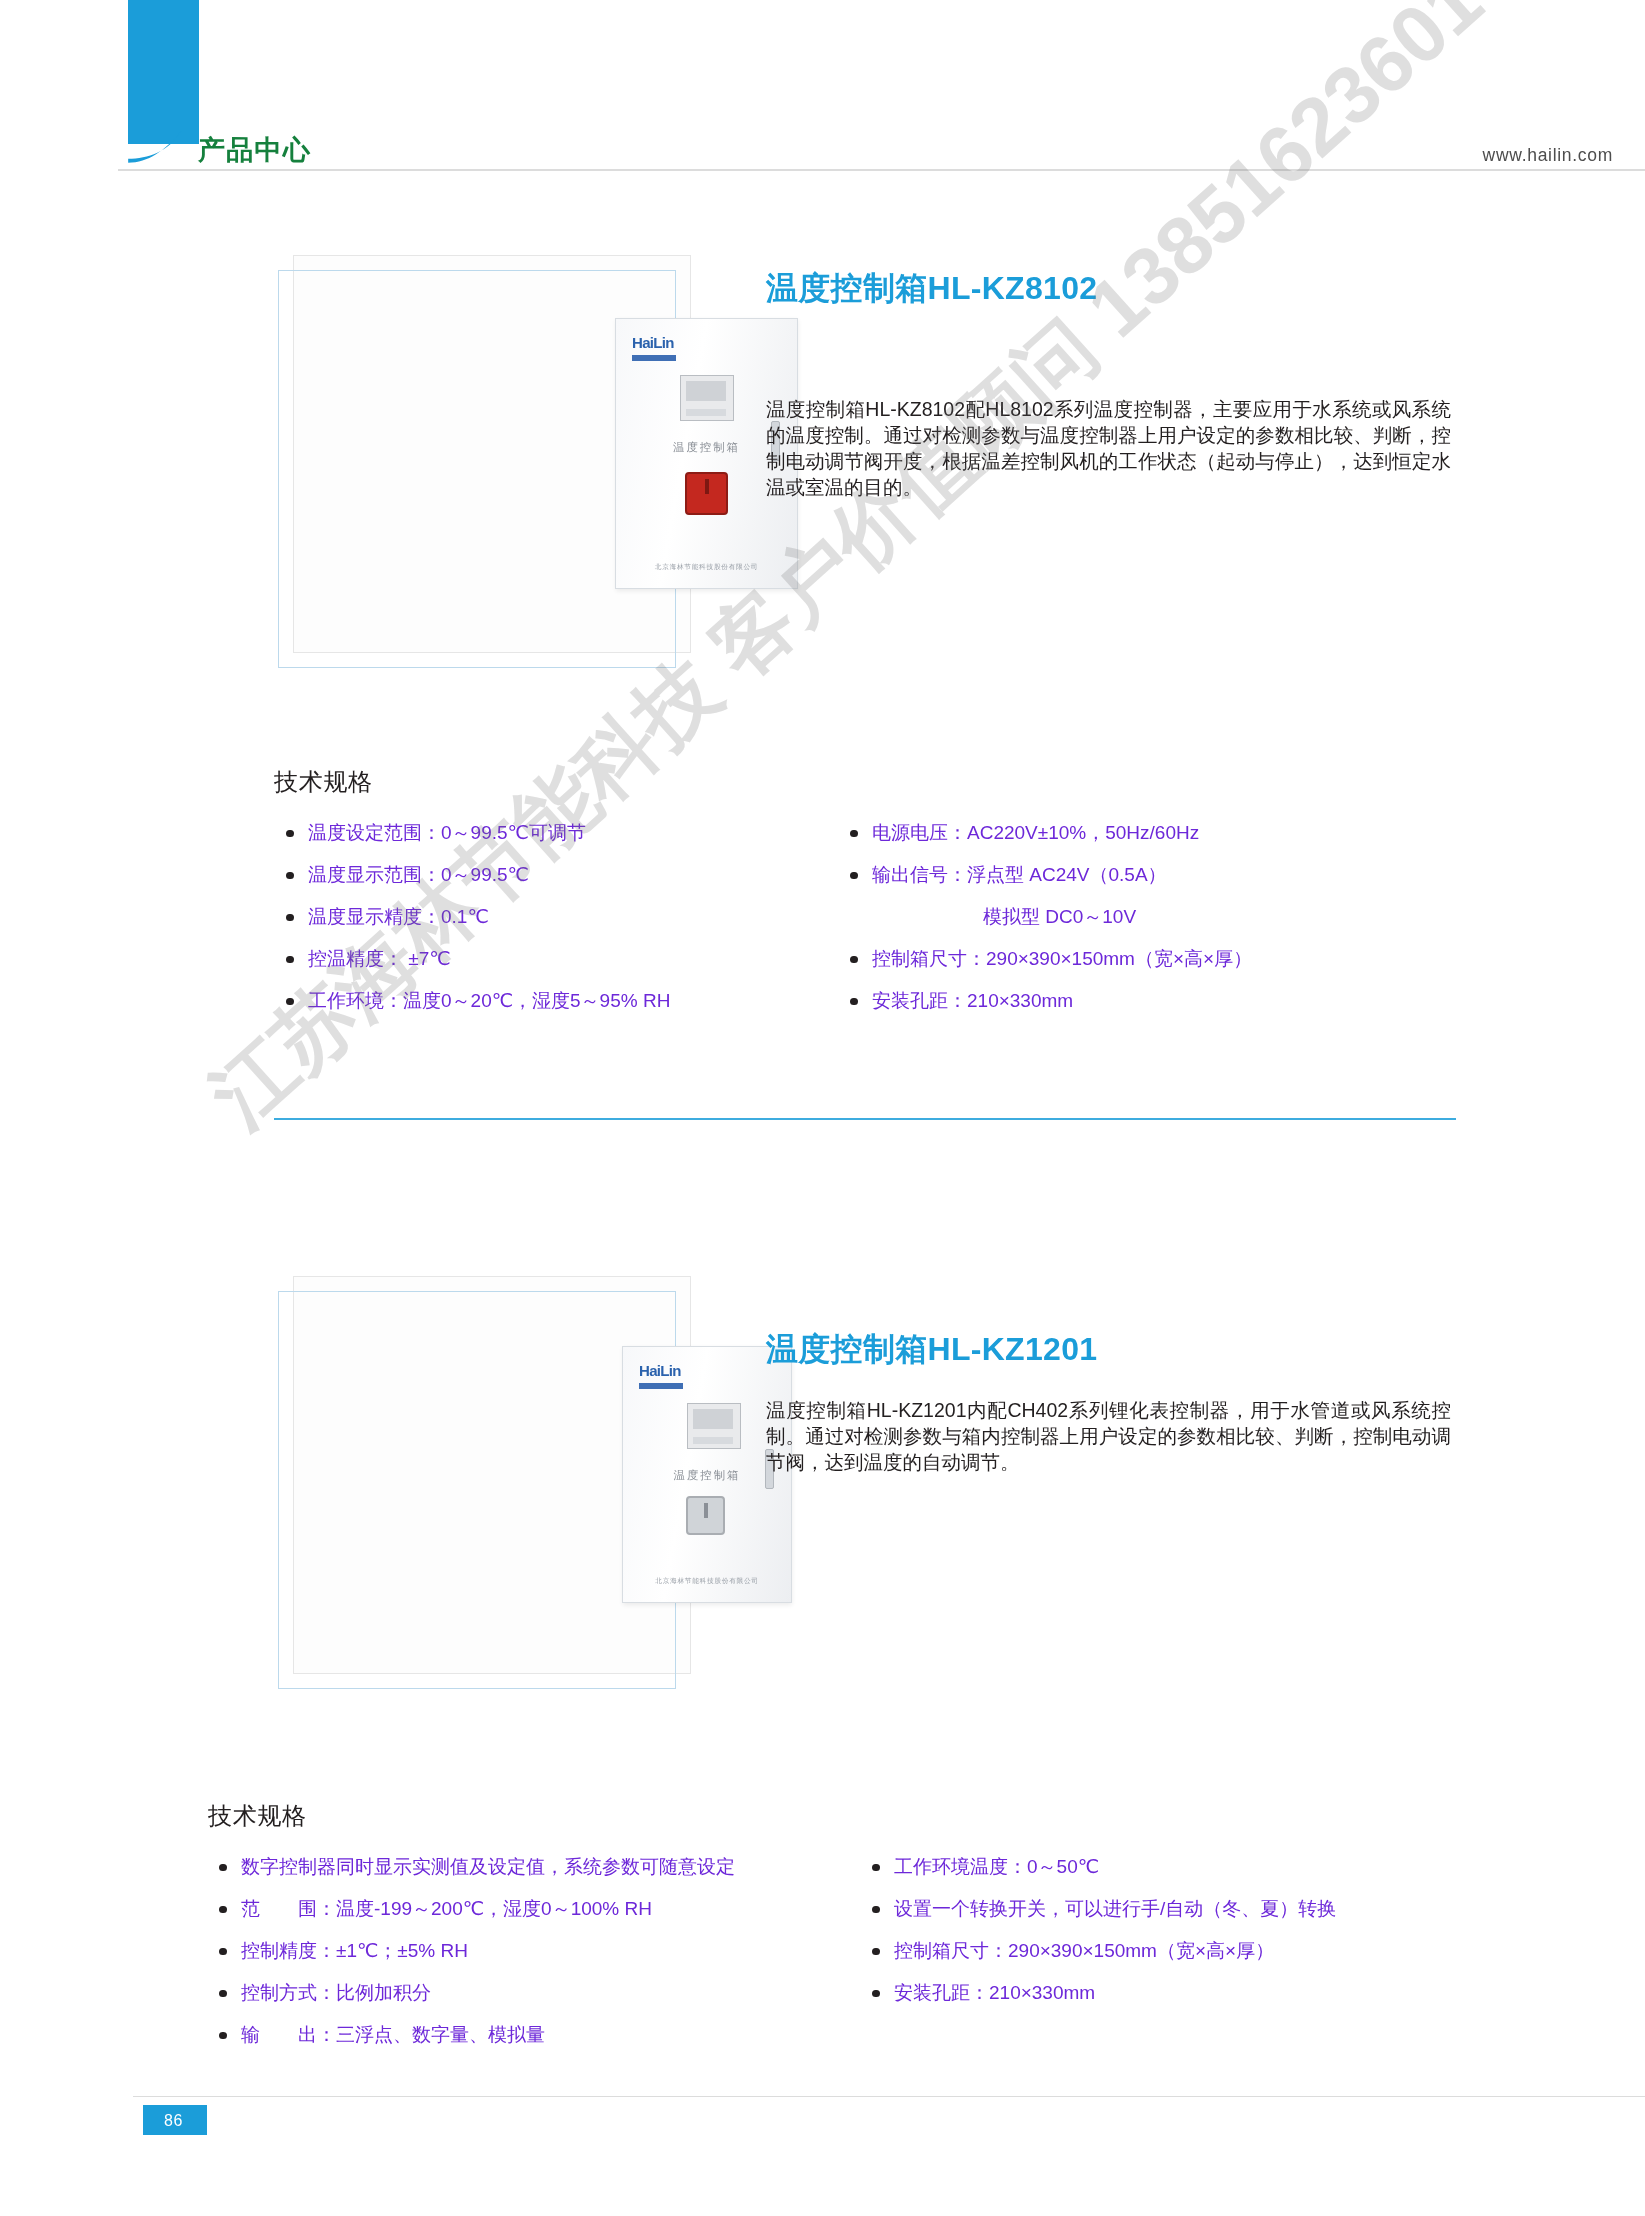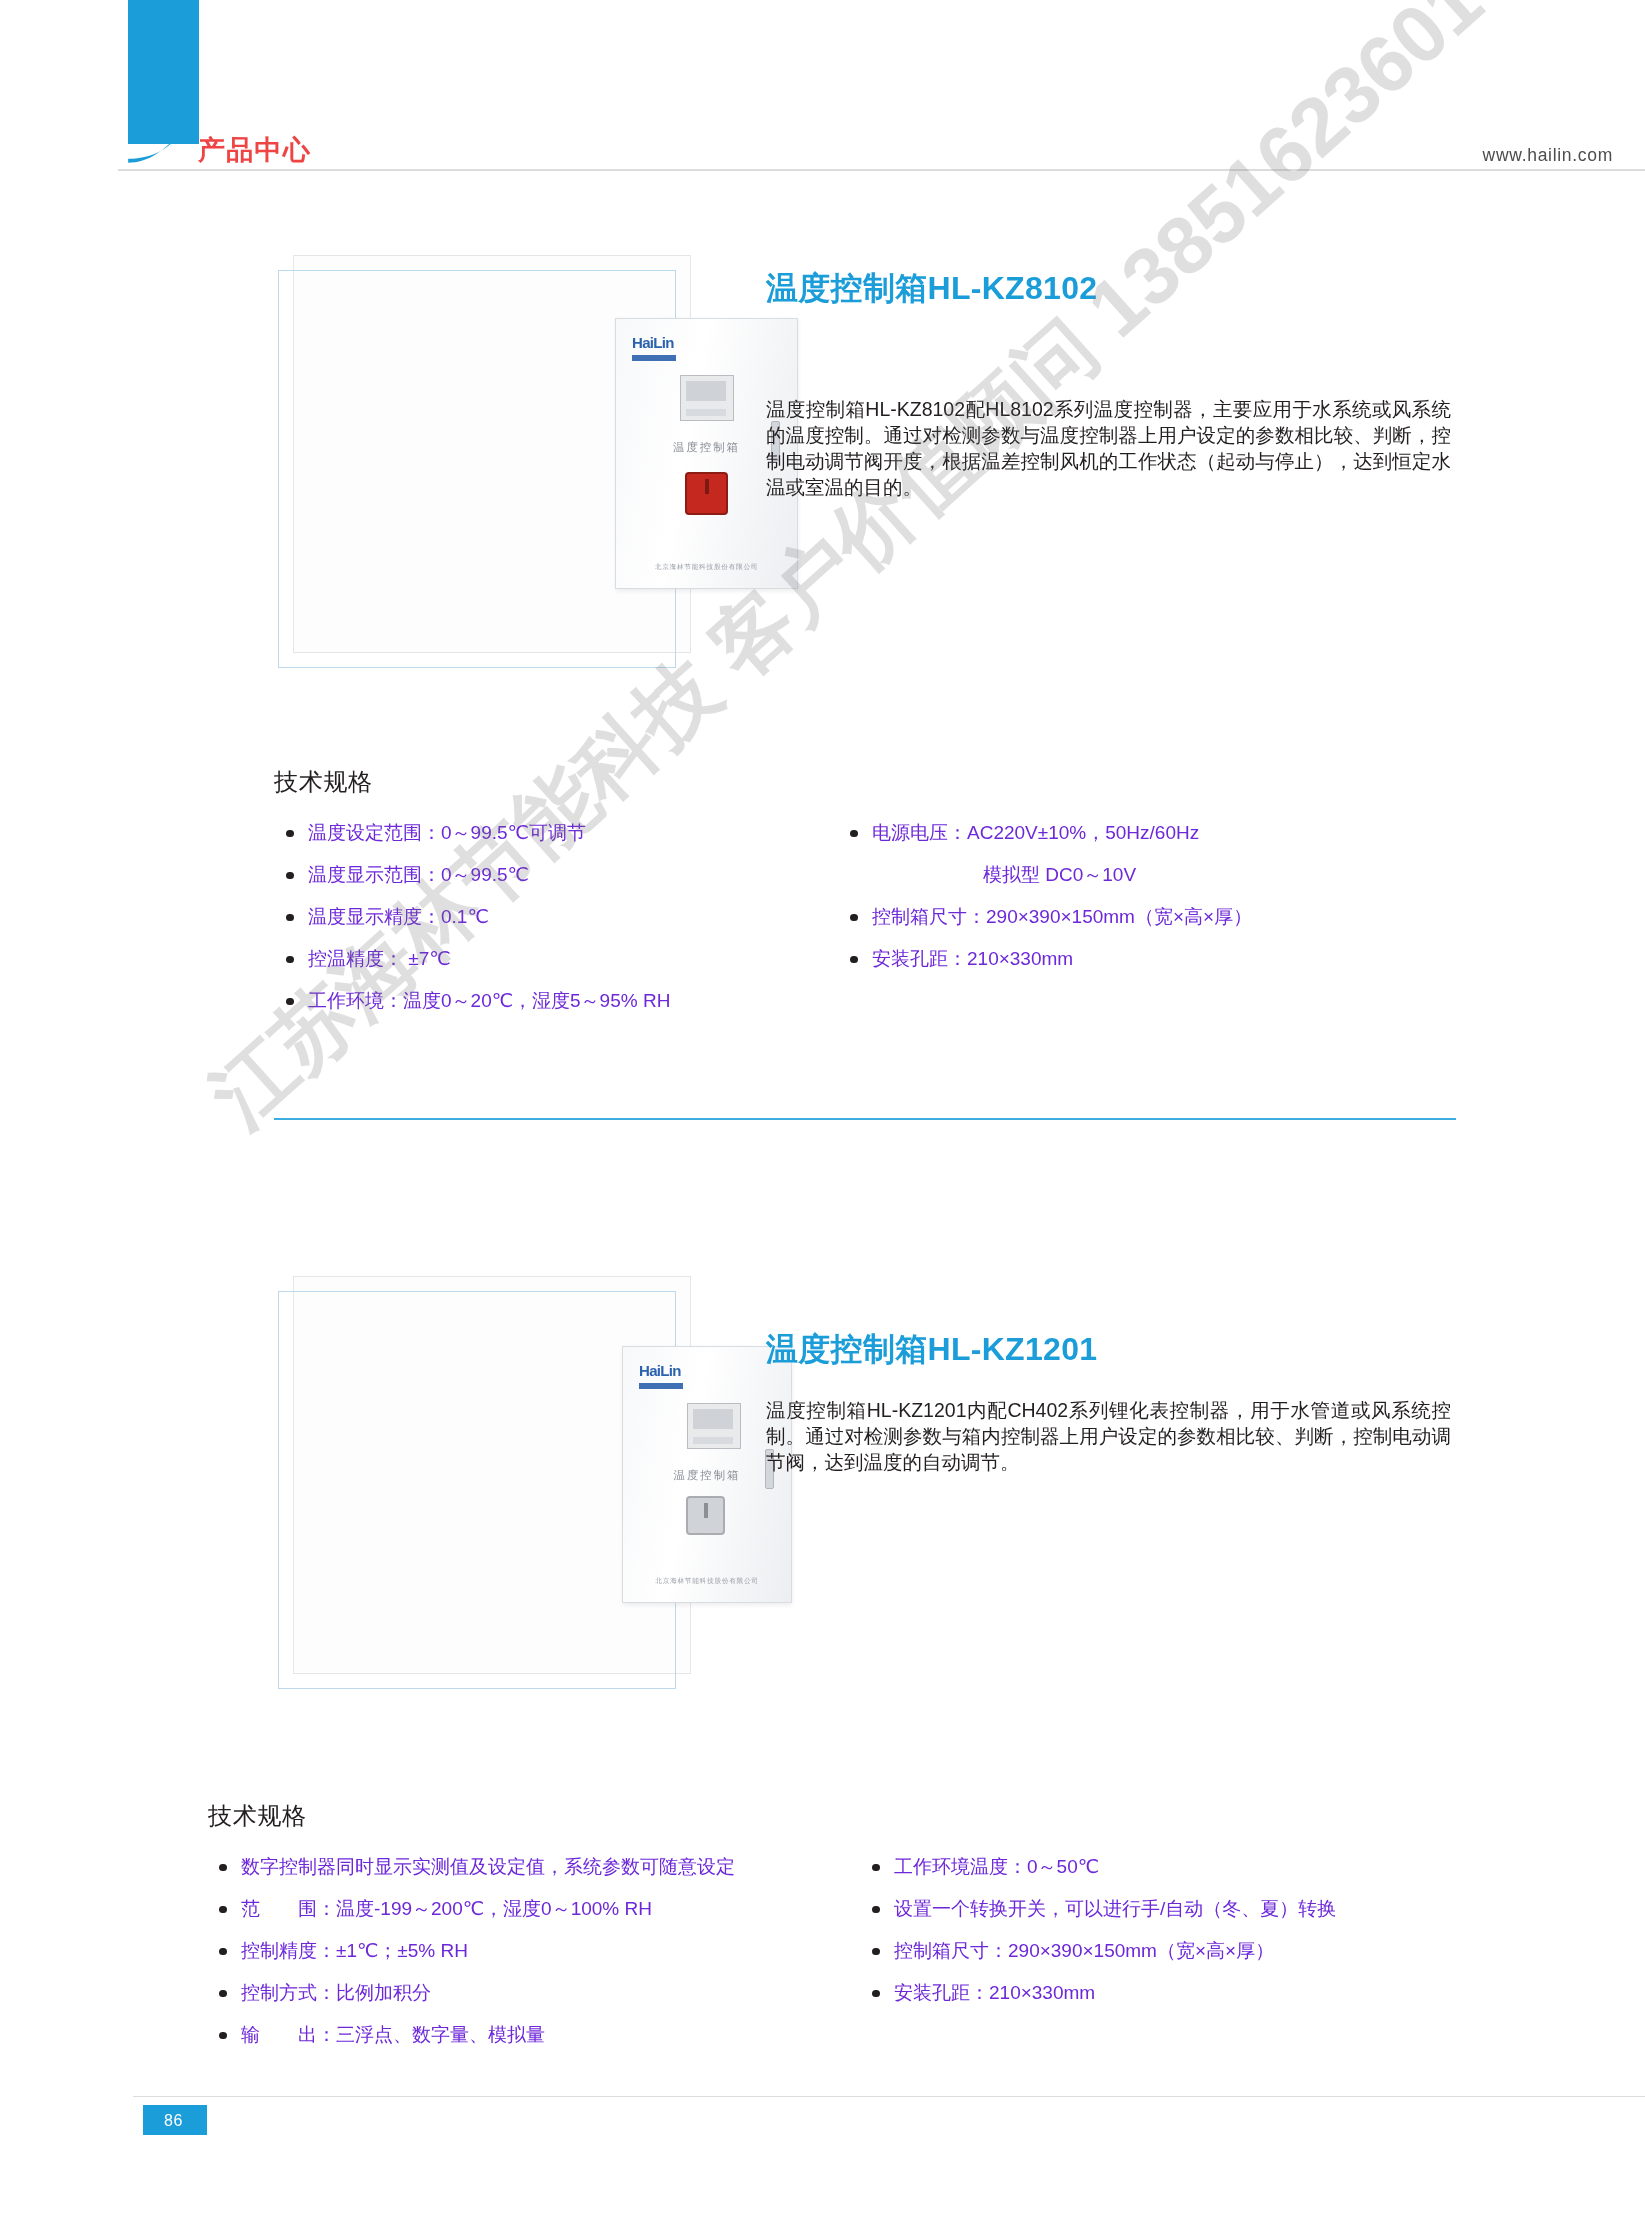--- a/index.html
+++ b/index.html
@@ -47,21 +47,21 @@
     width: 87px;
     height: 40px;
   }
   .header-title {
     position: absolute;
     left: 198px;
     top: 132px;
     font-size: 27px;
     font-weight: 700;
     letter-spacing: 1.3px;
-    color: #ef4444;
+    color: #15803d;
     white-space: nowrap;
   }
   .header-url {
     position: absolute;
     right: 32px;
     top: 145px;
     font-size: 17.5px;
     letter-spacing: 0.7px;
     color: #4d4d4d;
     white-space: nowrap;
@@ -384,20 +384,21 @@
   <div class="spec-heading">技术规格</div>
   <div class="spec-col col-left">
     <div class="spec-item"><span class="dot"></span><span>温度设定范围：0～99.5℃可调节</span></div>
     <div class="spec-item"><span class="dot"></span><span>温度显示范围：0～99.5℃</span></div>
     <div class="spec-item"><span class="dot"></span><span>温度显示精度：0.1℃</span></div>
     <div class="spec-item"><span class="dot"></span><span>控温精度： ±7℃</span></div>
     <div class="spec-item"><span class="dot"></span><span>工作环境：温度0～20℃，湿度5～95% RH</span></div>
   </div>
   <div class="spec-col col-right">
     <div class="spec-item"><span class="dot"></span><span>电源电压：AC220V±10%，50Hz/60Hz</span></div>
+    <div class="spec-item"><span class="dot"></span><span>输出信号：浮点型 AC24V（0.5A）</span></div>
     <div class="spec-item cont"><span>模拟型 DC0～10V</span></div>
     <div class="spec-item"><span class="dot"></span><span>控制箱尺寸：290×390×150mm（宽×高×厚）</span></div>
     <div class="spec-item"><span class="dot"></span><span>安装孔距：210×330mm</span></div>
   </div>
 </div>
 
 <div class="divider"></div>
 
 <div class="product p2">
   <div class="img-frame-outer"></div>

